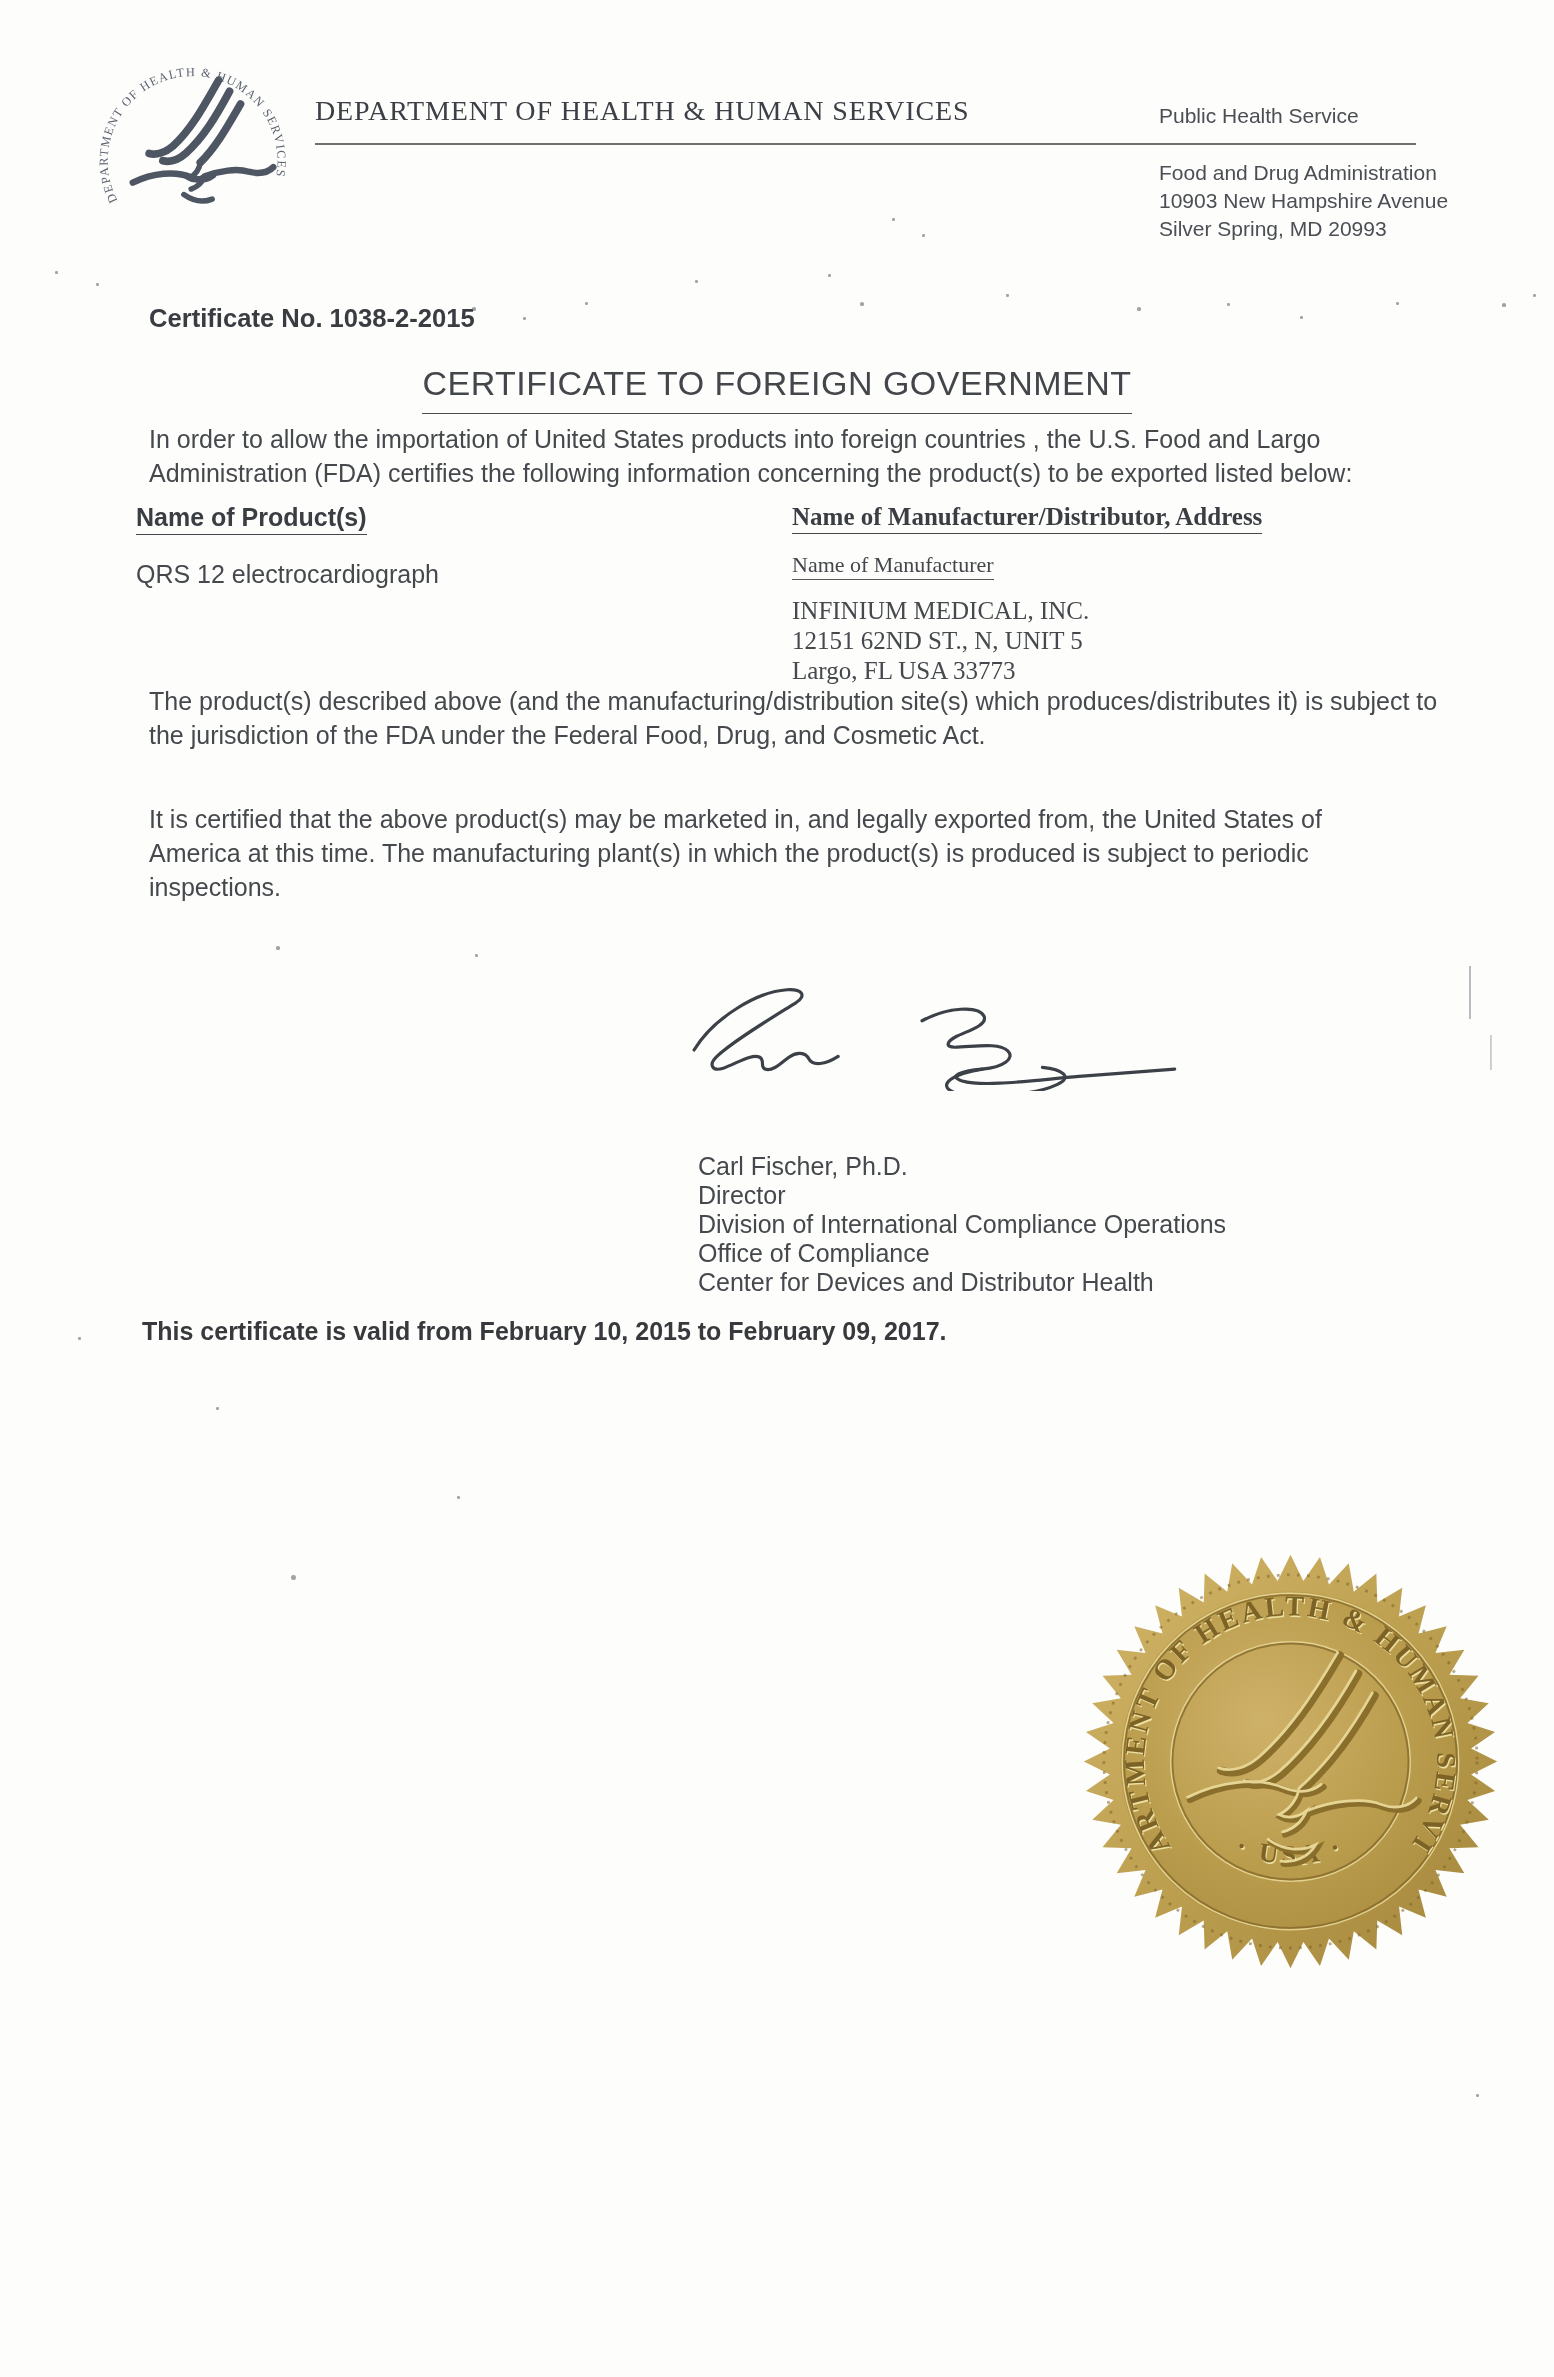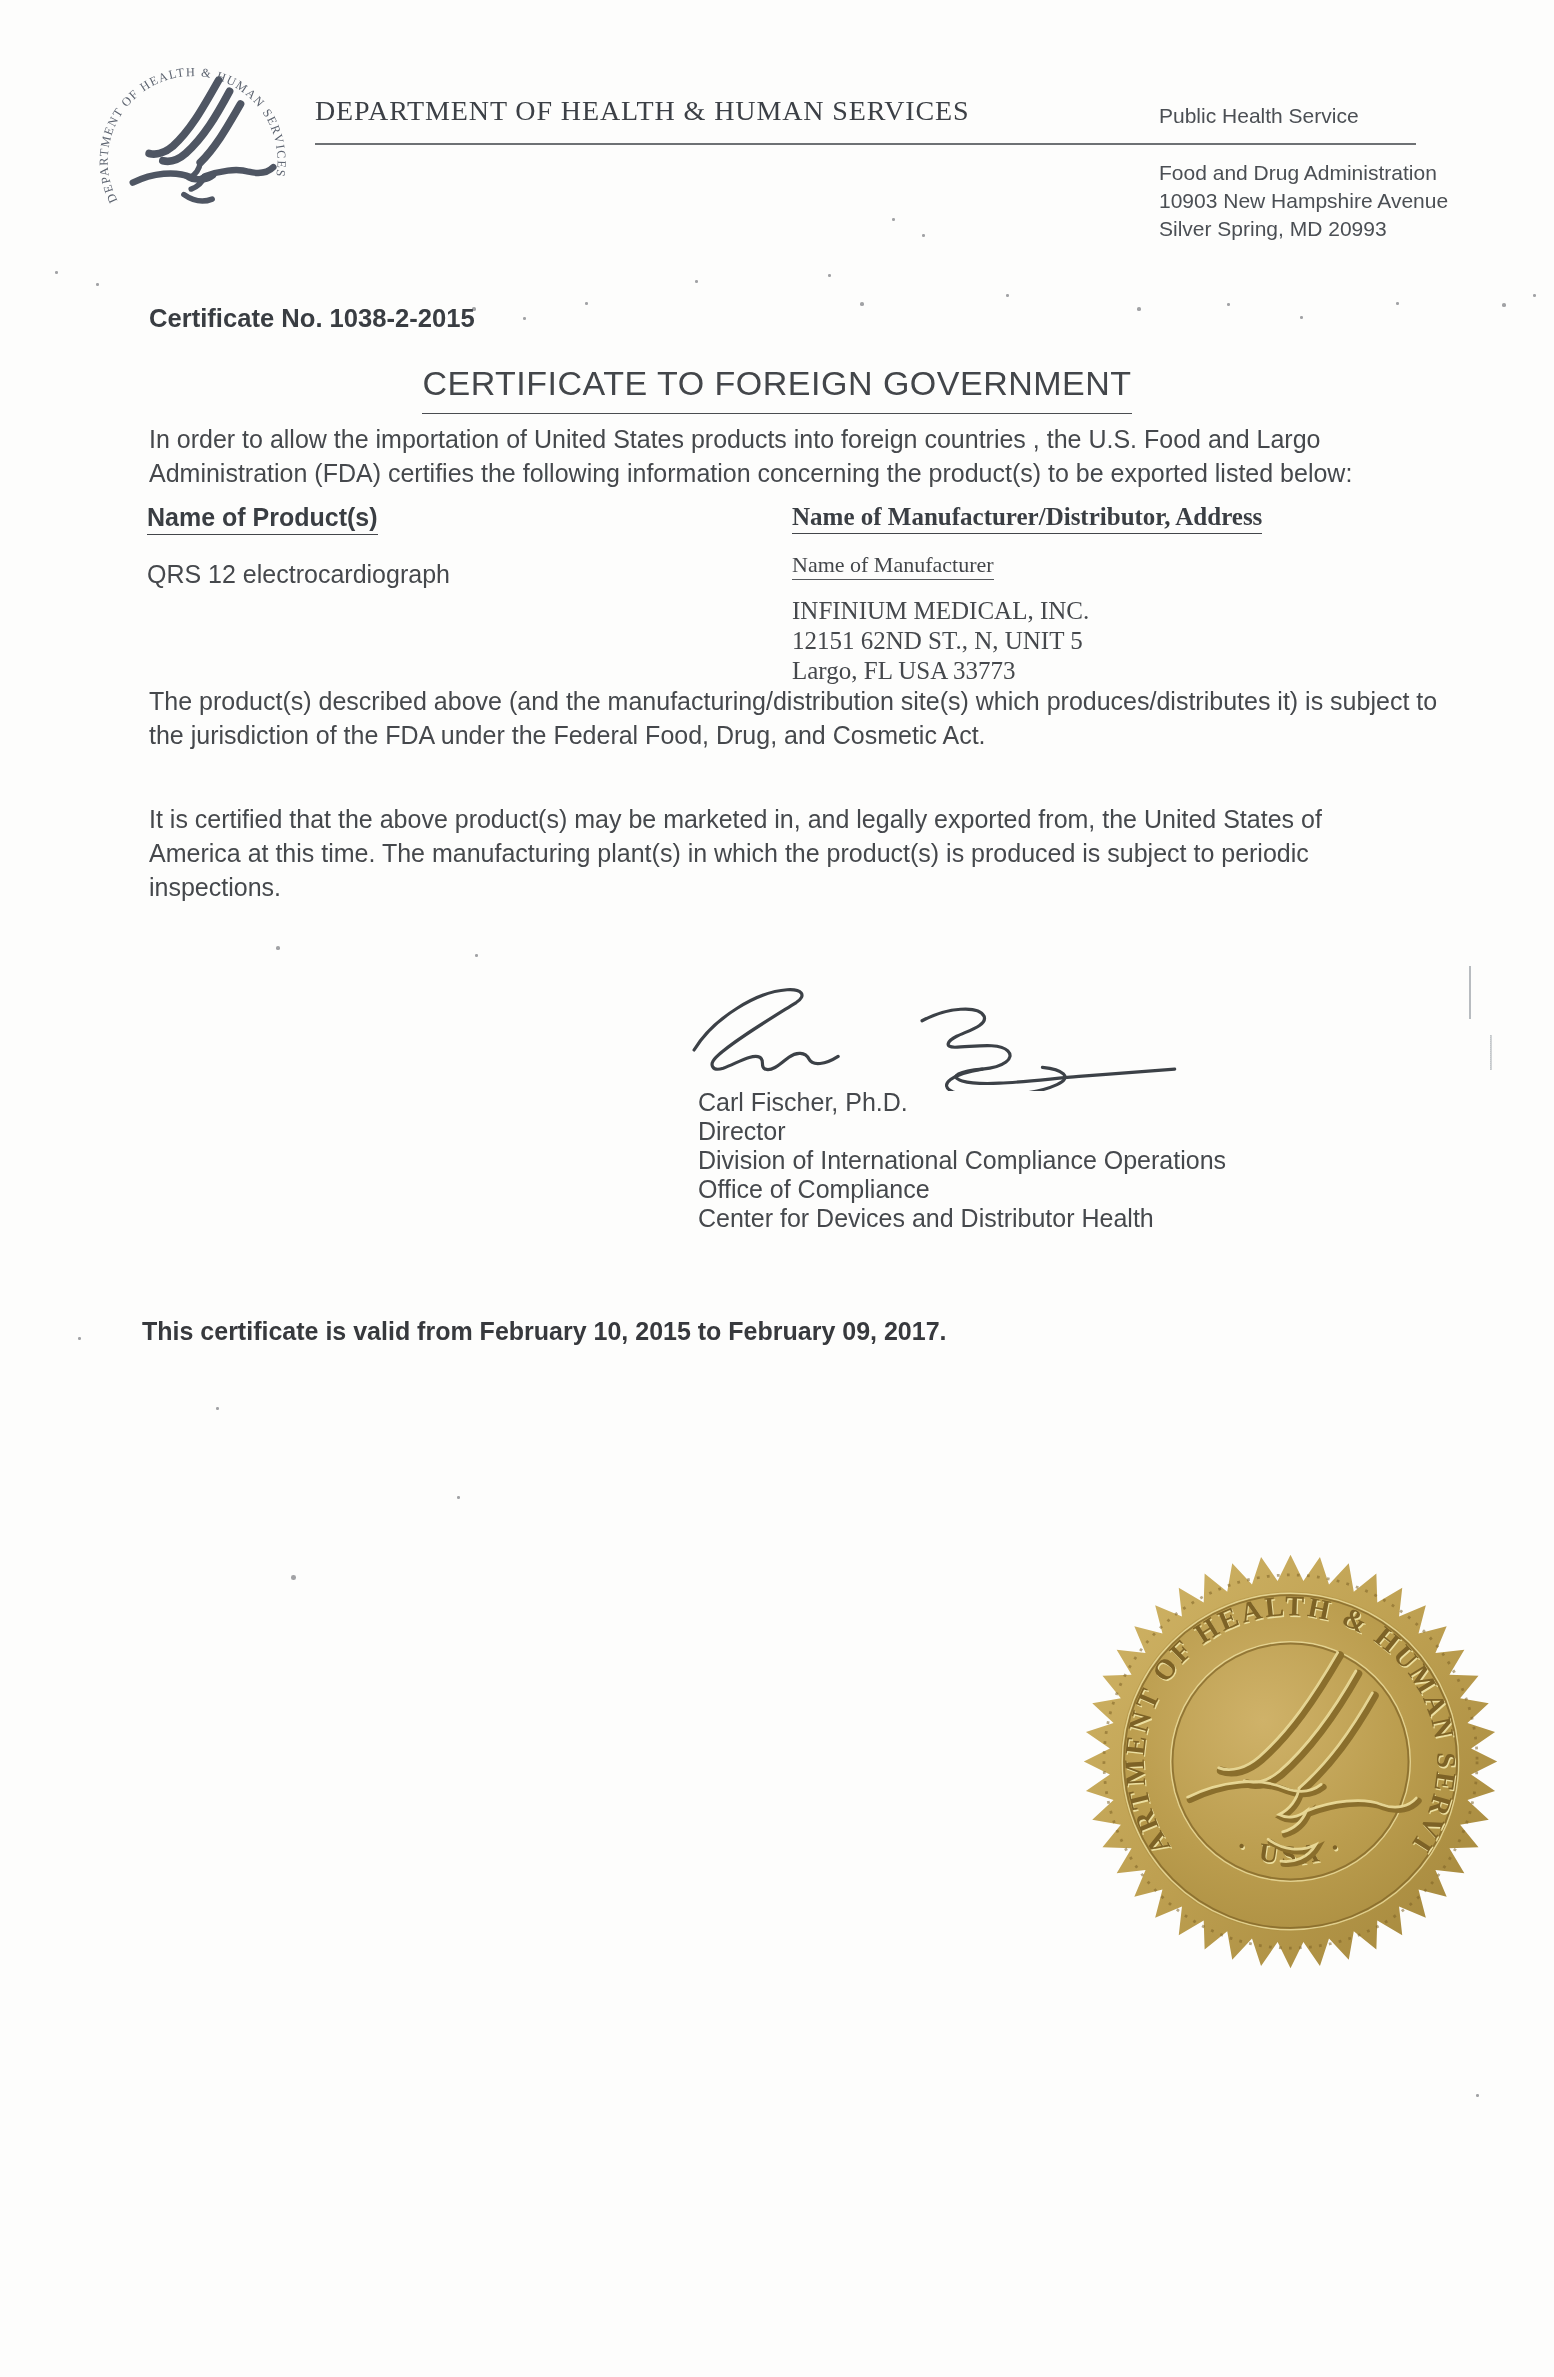--- a/index.html
+++ b/index.html
@@ -18,38 +18,38 @@
   .phs{left:1159px;top:104px;font-size:21px;color:#4b4f54;}
   .fda-block{left:1159px;top:159px;font-size:21px;line-height:28px;color:#4b4f54;}
   
   .cert-no{left:149px;top:304px;font-size:25.6px;font-weight:bold;color:#393d42;}
   .doc-title-row{left:0;top:364px;width:1554px;text-align:center;}
   .doc-title{
     display:inline-block;font-size:34px;color:#43464a;letter-spacing:0.5px;
     border-bottom:1.8px solid #4a4d51;padding-bottom:10px;
   }
   .intro{left:149px;top:422px;width:1280px;font-size:25px;line-height:34px;}
-  .col-left{left:147px;top:503px;width:585px;}
+  .col-left{left:136px;top:503px;width:585px;}
   .col-right{left:792px;top:503px;width:549px;font-family:Liberation Serif, serif;}
   .col-header{
     display:inline-block;font-size:25px;font-weight:bold;color:#3a3e43;
     border-bottom:1.8px solid #43464a;padding-bottom:1.8px;
   }
   .product-name{margin-top:25px;font-size:25px;}
   .mfr-sub{
     display:inline-block;margin-top:18.3px;font-size:22px;color:#43464a;
     border-bottom:1.8px solid #55585c;padding-bottom:0.9px;
   }
   .mfr-lines{margin-top:16px;font-size:25px;line-height:30px;}
   .para{left:149px;font-size:25px;line-height:34px;}
   .para-2{top:684px;width:1326px;}
   .para-3{top:770px;width:1244px;margin-top:32px;}
   
   .sig-svg{left:677px;top:977px;}
-  .sig-block{left:698px;top:1088px;font-size:25px;line-height:29px;color:#45484c;}
+  .sig-block{left:698px;top:1152px;font-size:25px;line-height:29px;color:#45484c;}
   .validity{left:142px;top:1317px;font-size:25px;font-weight:bold;color:#37393d;}
   
   .seal{left:1082px;top:1553px;}
   .seal-ring-text{
     font-family:"Liberation Serif",serif;font-size:31px;font-weight:bold;letter-spacing:3px;
   }
   .seal-usa-text{
     font-family:"Liberation Serif",serif;font-size:29px;font-weight:bold;letter-spacing:5px;
   }
   .logo-ring-text{

